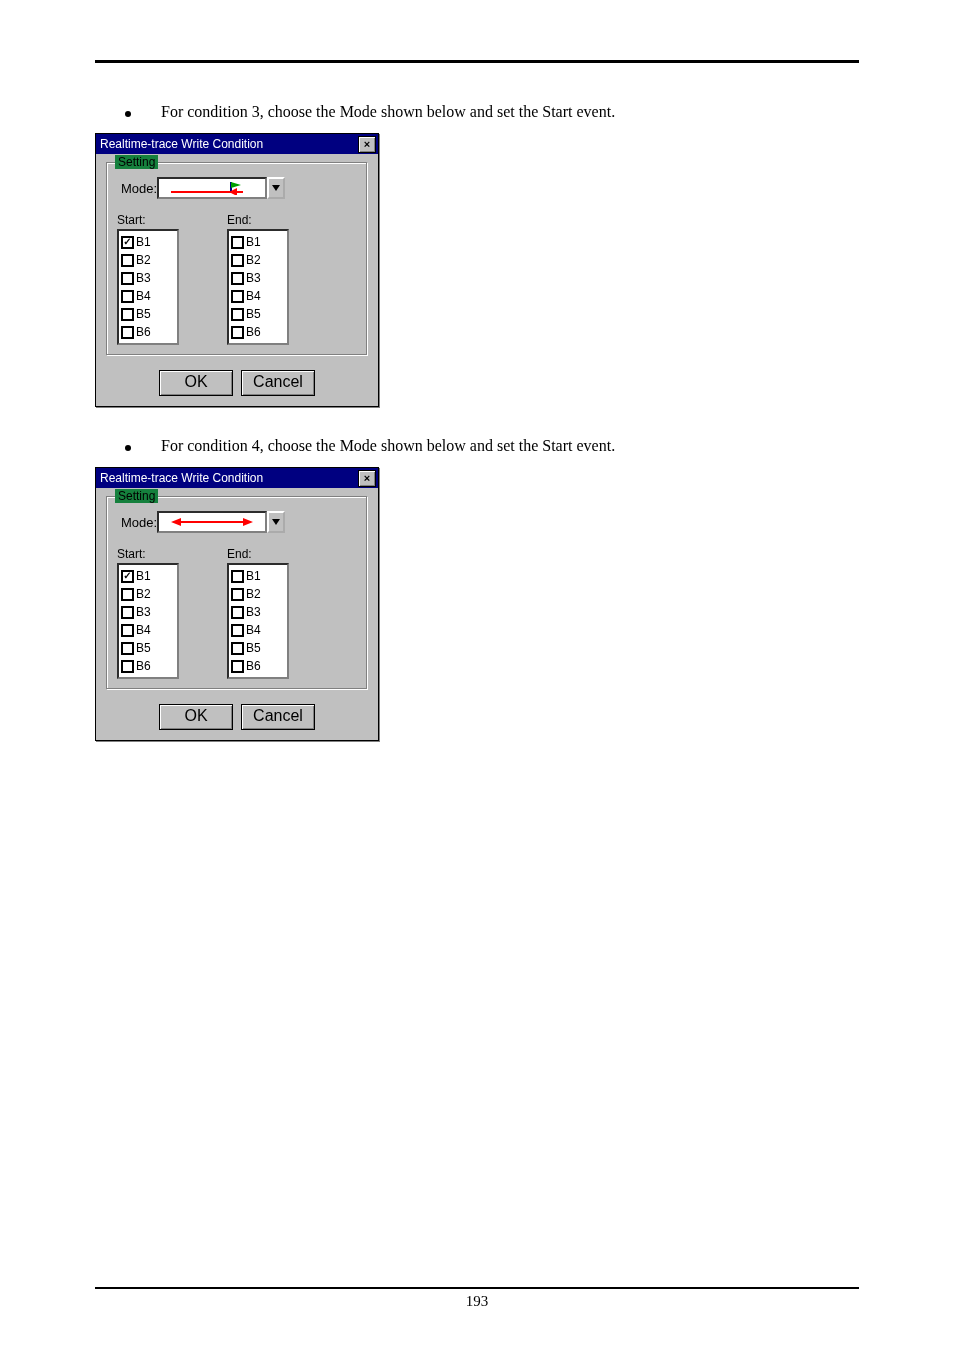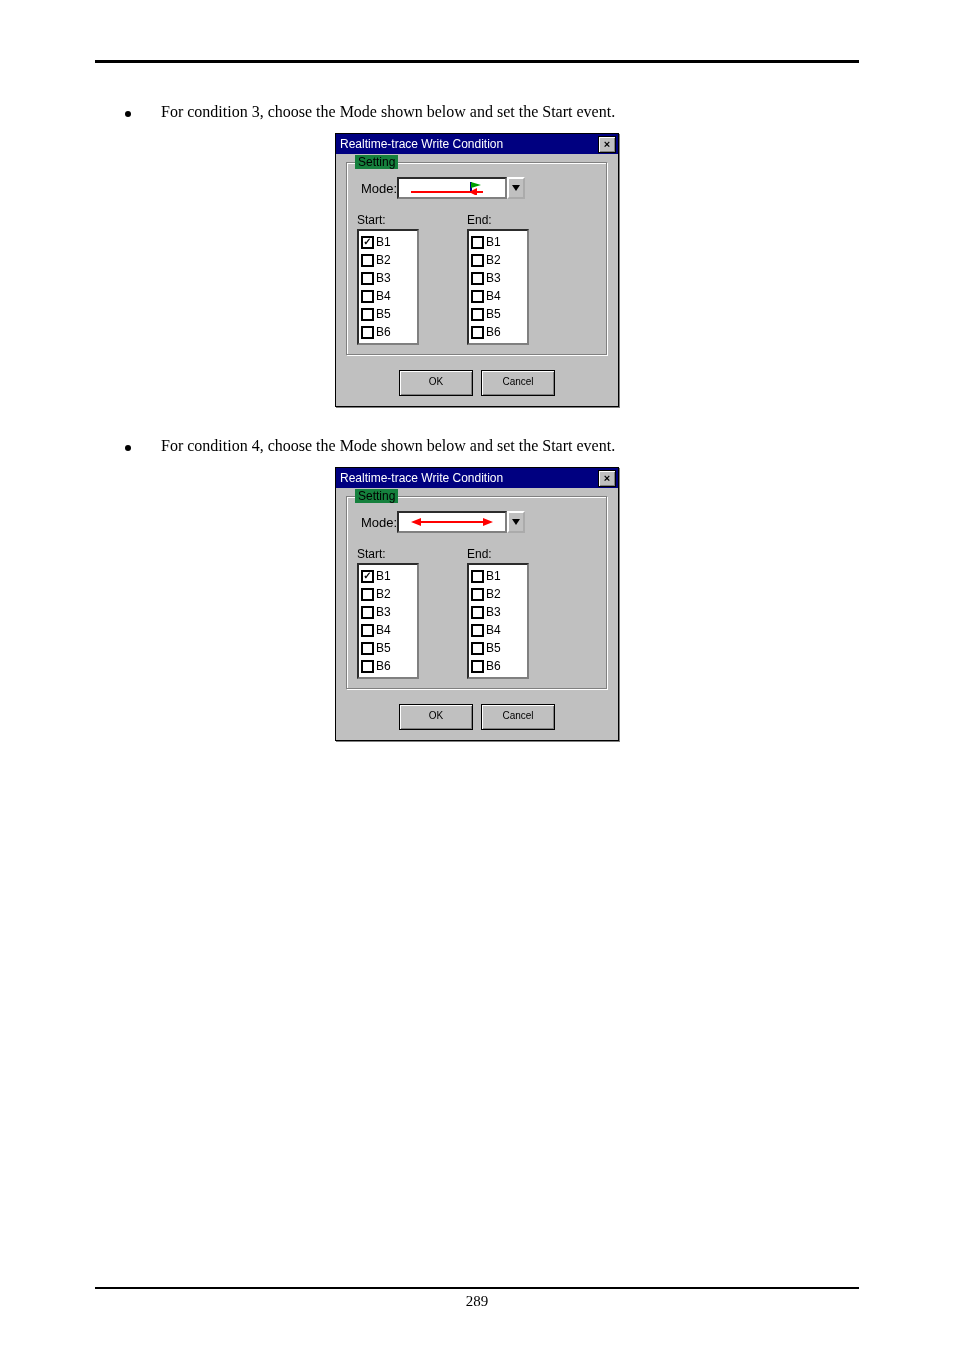--- a/index.html
+++ b/index.html
@@ -29,21 +29,20 @@
   .bullet {
     width: 6px;
     height: 6px;
     background: #000;
     border-radius: 50%;
     margin: 8px 30px 0 30px;
     flex-shrink: 0;
   }
   .dialog-wrap {
     display: flex;
-    justify-content: center;
     margin: 6px 0 30px 0;
   }
   .dialog {
     width: 282px;
     background: #c0c0c0;
     border: 1px solid #000;
     box-shadow: 1px 1px 0 #808080;
     font-family: "MS Sans Serif", Tahoma, sans-serif;
     font-size: 12px;
     color: #000;
@@ -168,21 +167,21 @@
     gap: 8px;
     padding: 4px 0 10px 0;
   }
   .win-btn {
     width: 72px;
     height: 24px;
     background: #c0c0c0;
     border: 1px solid #000;
     box-shadow: inset 1px 1px 0 #ffffff, inset -1px -1px 0 #808080;
     font-family: "MS Sans Serif", Tahoma, sans-serif;
-    font-size: 10px;
+    font-size: 16px;
     text-align: center;
     line-height: 22px;
   }
   .bottom-rule-wrap {
     position: absolute;
     bottom: 40px;
     left: 95px;
     right: 95px;
   }
   .bottom-rule {
@@ -402,16 +401,16 @@
       </div>
       <div class="button-row">
         <div class="win-btn">OK</div>
         <div class="win-btn">Cancel</div>
       </div>
     </div>
   </div>
 
   <div class="bottom-rule-wrap">
     <div class="bottom-rule"></div>
-    <div class="pagenum">289</div>
+    <div class="pagenum">193</div>
   </div>
 
 </div>
 
 </body></html>

